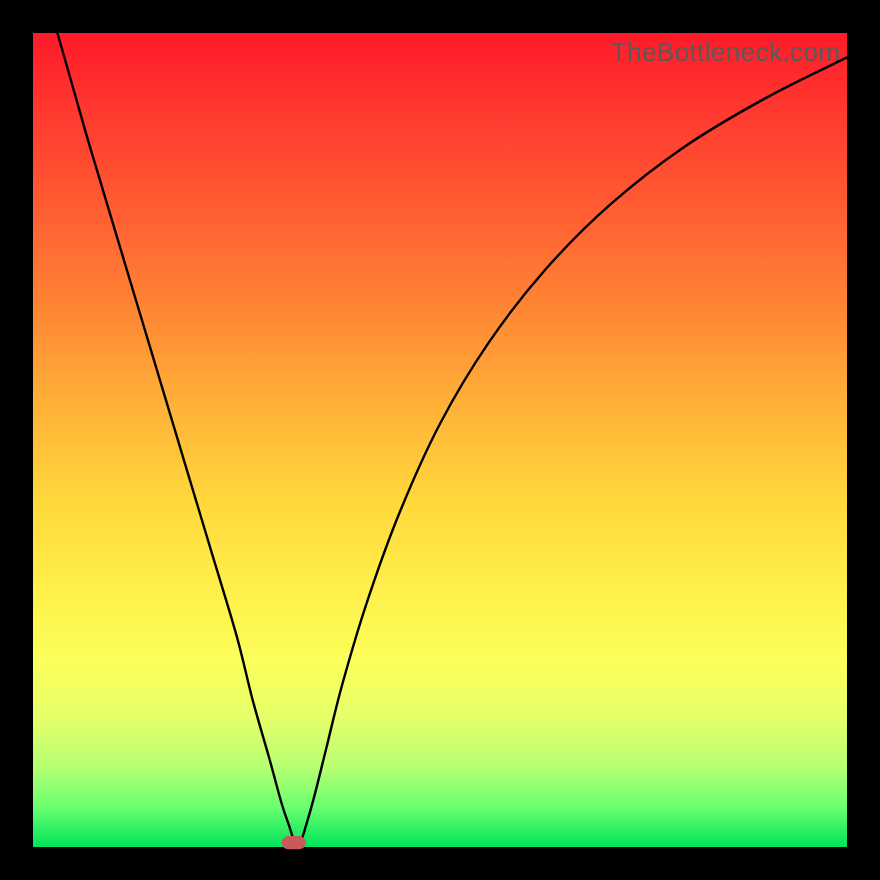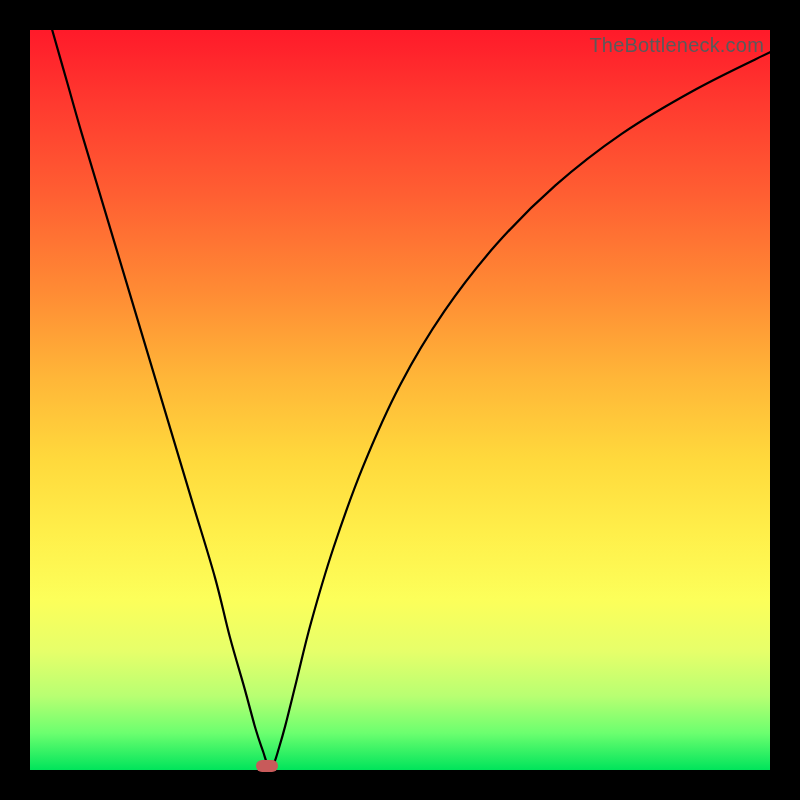--- a/index.html
+++ b/index.html
@@ -38,21 +38,21 @@
       #b8ff72 90%,
       #6cff6f 95%,
       #00e45b 100%
     );
   }
   .watermark {
     position: absolute;
     top: 4px;
     right: 6px;
     color: #5a5a5a;
-    font-size: 20px;
+    font-size: 24px;
     font-weight: 500;
     letter-spacing: 0.2px;
     user-select: none;
   }
   svg.curve {
     position: absolute;
     left: 0;
     top: 0;
     width: 740px;
     height: 740px;

